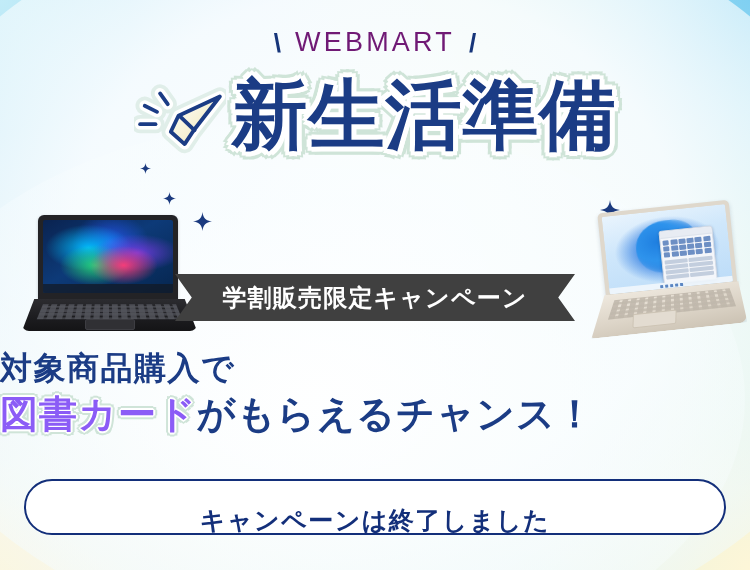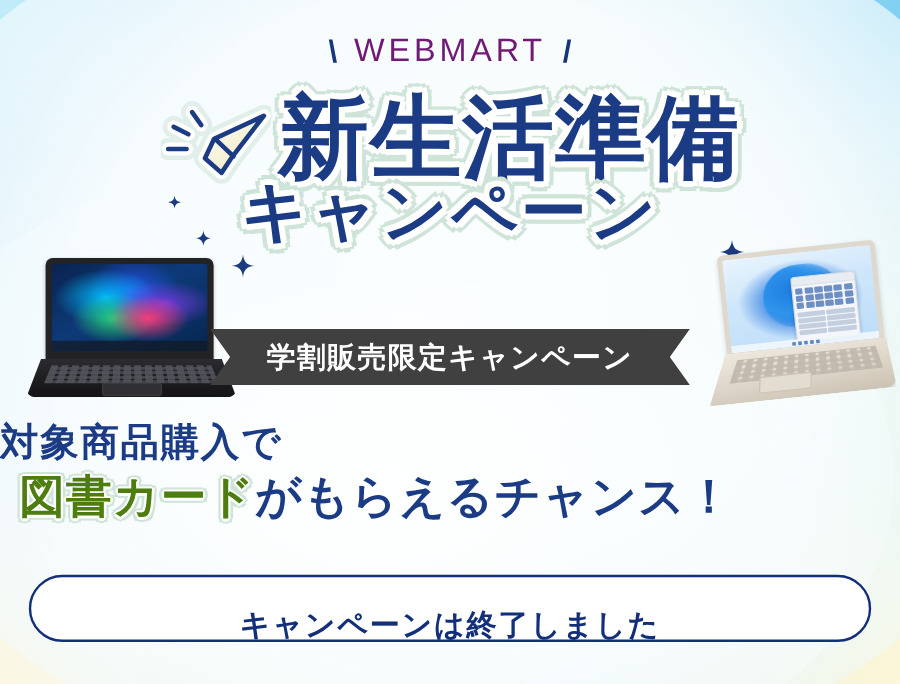--- a/index.html
+++ b/index.html
@@ -370,29 +370,28 @@
   .msg-line2 {
     font-family: "DejaVu Sans", "Liberation Sans", sans-serif;
     font-size: 38px;
     font-weight: 700;
     letter-spacing: 1px;
     line-height: 1.28;
     margin-top: 2px;
     white-space: nowrap;
   }
   .msg-hilite {
-    color: #4d7c0f;
+    color: #8b5cf6;
     text-shadow:
       -1px -1px 0 #fff,  1px -1px 0 #fff, -1px  1px 0 #fff, 1px  1px 0 #fff,
       -2px  0   0 #fff,  2px  0   0 #fff,  0   -2px 0 #fff, 0    2px 0 #fff,
       -3px -1px 0 #cfe4d8, 3px -1px 0 #cfe4d8, -3px 1px 0 #cfe4d8, 3px 1px 0 #cfe4d8,
       -1px -3px 0 #cfe4d8, 1px -3px 0 #cfe4d8, -1px 3px 0 #cfe4d8, 1px 3px 0 #cfe4d8,
       -4px  0   0 #cfe4d8, 4px  0   0 #cfe4d8,  0  -4px 0 #cfe4d8, 0   4px 0 #cfe4d8,
       -3px -3px 0 #cfe4d8, 3px -3px 0 #cfe4d8, -3px 3px 0 #cfe4d8, 3px 3px 0 #cfe4d8;
-    padding-left: 16px;
   }
   .msg-rest { color: #1b3c85; }
 
   
   .cta {
     position: absolute;
     left: 24px;
     top: 479px;
     width: 702px;
     height: 56px;
@@ -551,21 +550,20 @@
           <path d="M59 47 L79 66" stroke="#1b3c85" stroke-width="5" stroke-linecap="round"></path>
           <g stroke="#1b3c85" stroke-width="5" stroke-linecap="round">
             <path d="M34 18 L44 32"></path>
             <path d="M14 34 L30 42"></path>
             <path d="M8 58 L28 58"></path>
           </g>
         </svg>
       </span>
       <span class="hl-line hl-main">新生活準備</span>
     </div>
-    <div class="hl-line hl-sub">キャンペーン</div>
   </div>
 
   <div class="ribbon">
     <span class="ribbon-text">学割販売限定キャンペーン</span>
   </div>
 
   <div class="message">
     <div class="msg-line1">対象商品購入で</div>
     <div class="msg-line2">
       <span class="msg-hilite">図書カード</span><span class="msg-rest">がもらえるチャンス！</span>

